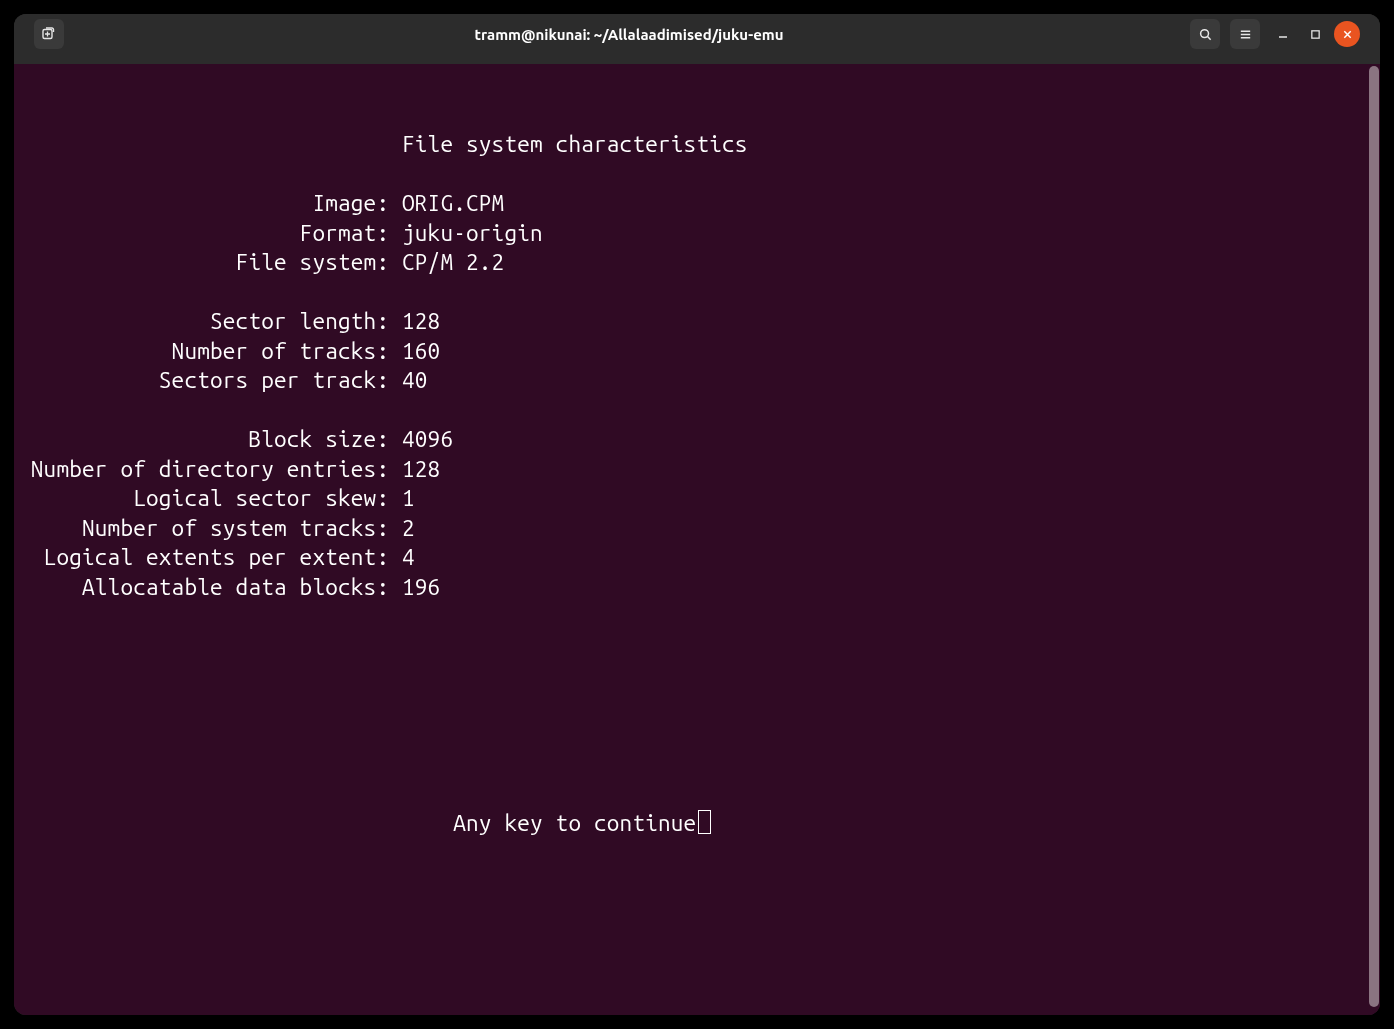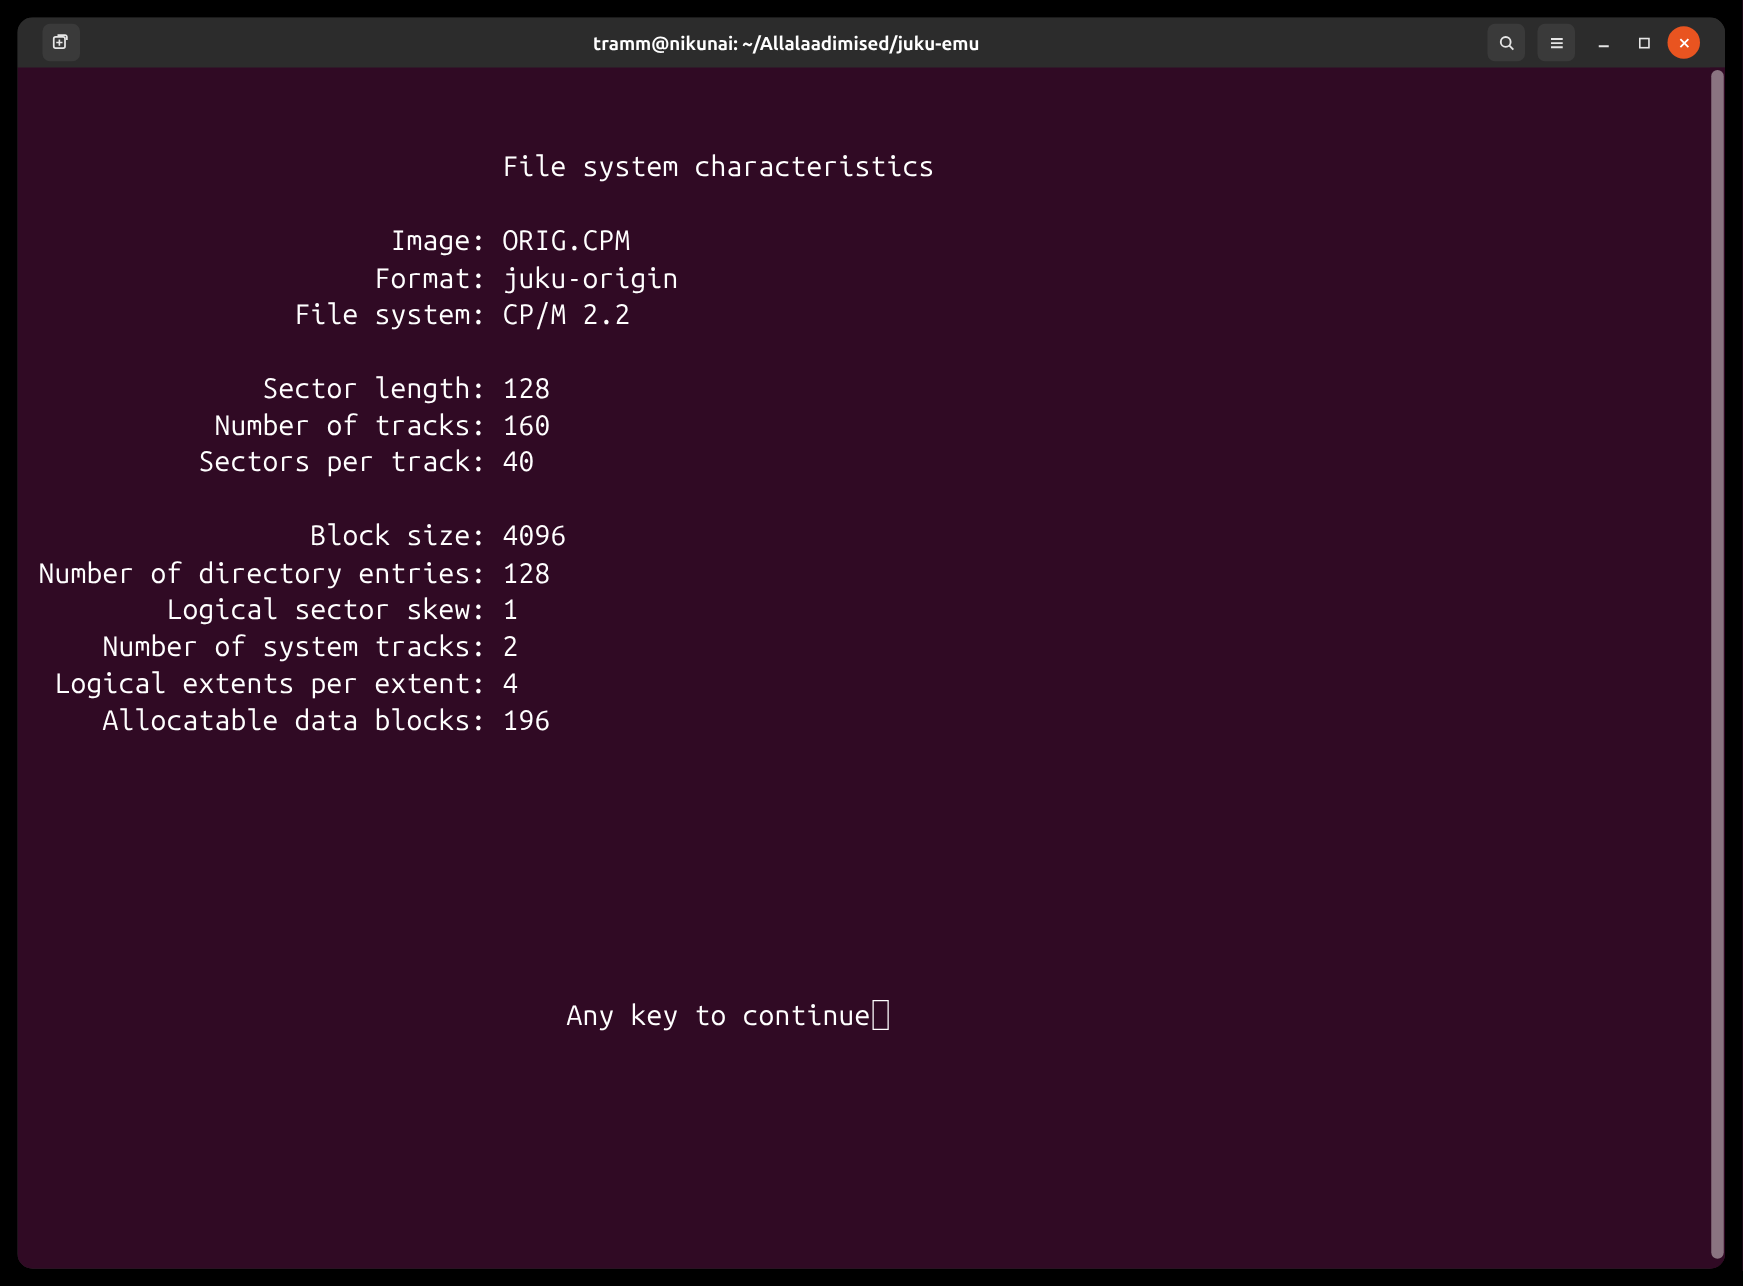--- a/index.html
+++ b/index.html
@@ -73,20 +73,21 @@
       flex: 1;
       background: #300a24;
       padding: 6px 4px 4px 4px;
       color: #fff;
       font-size: 22.5px;
       line-height: 29.5px;
       position: relative;
       overflow: hidden;
       white-space: pre;
       font-feature-settings: "liga" 0;
+      margin-top: 10px;
     }
     .scrollbar-track {
       position: absolute;
       right: 0;
       top: 0;
       bottom: 0;
       width: 12px;
       background: #300a24;
     }
     .scrollbar-thumb {

